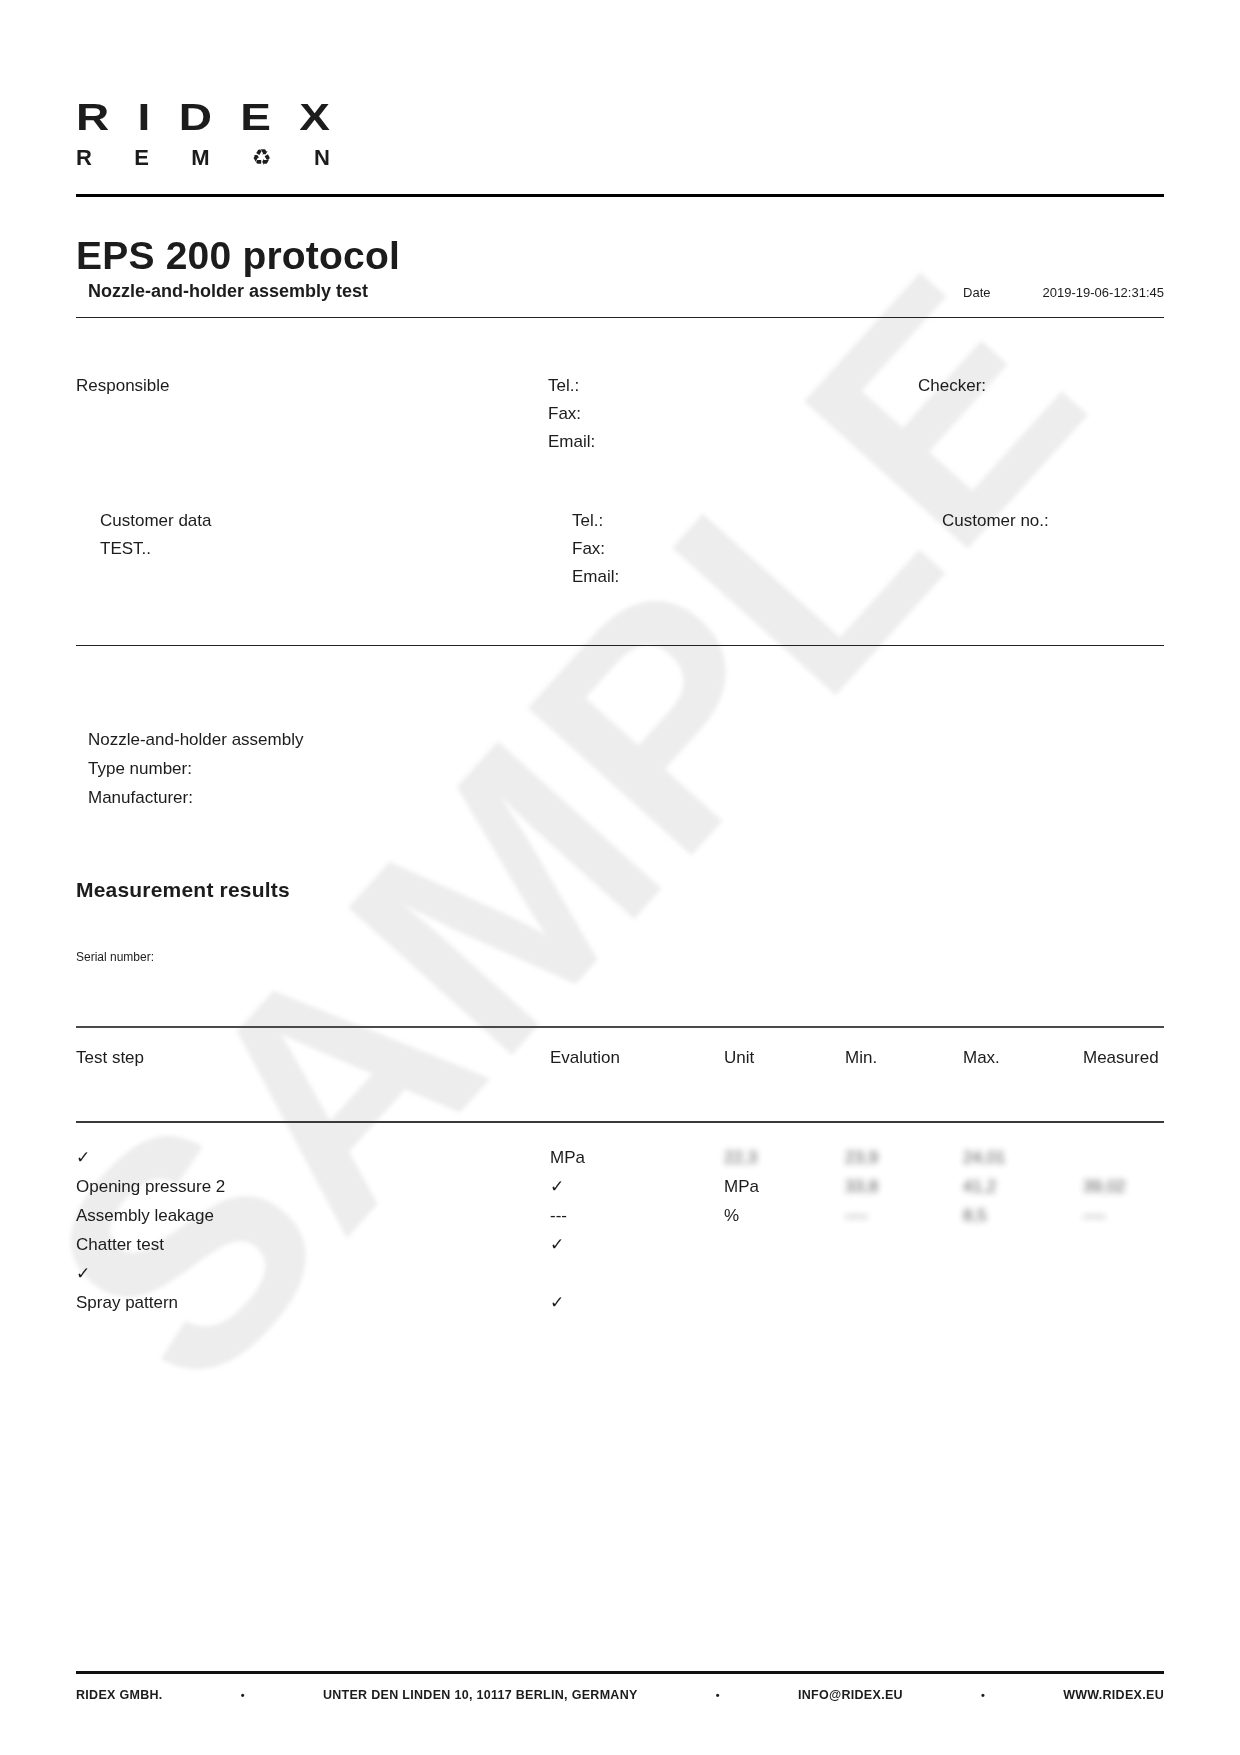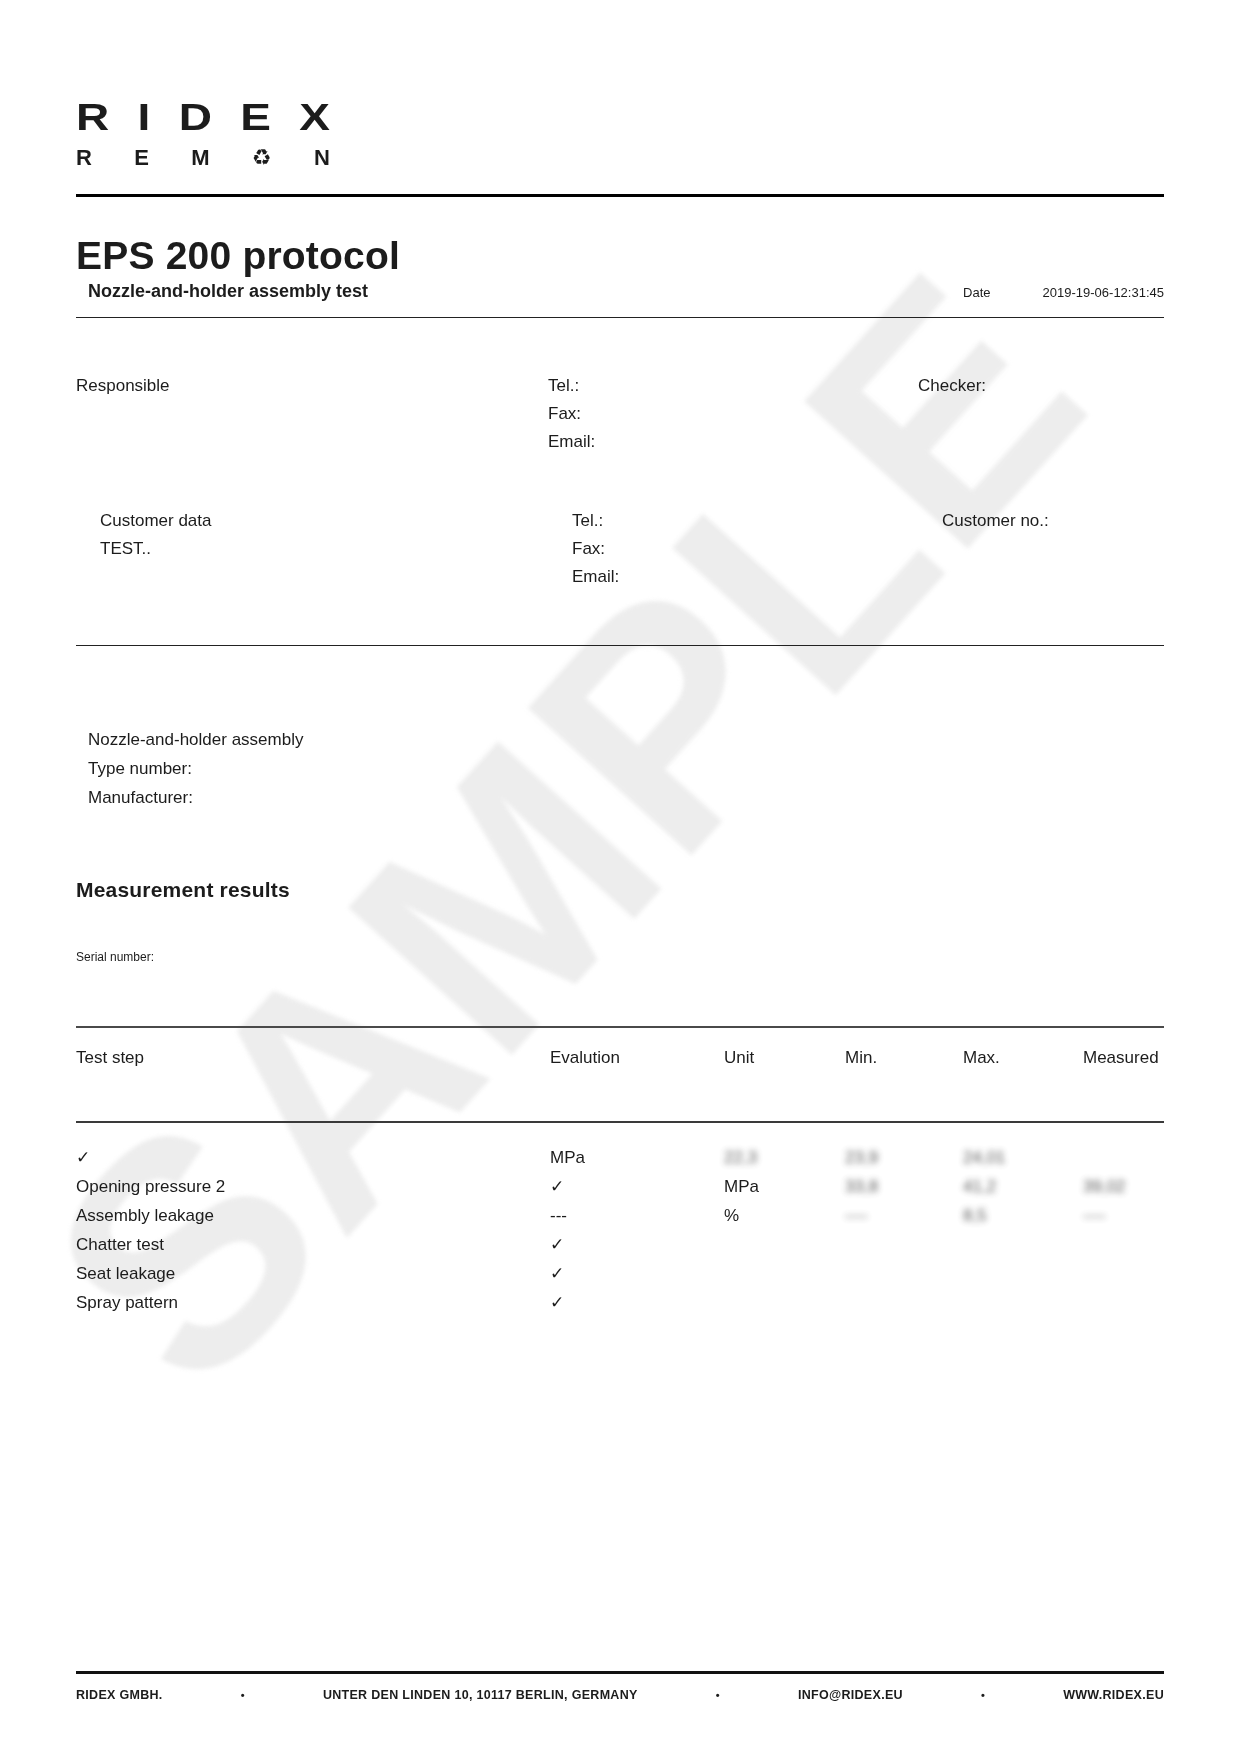--- a/index.html
+++ b/index.html
@@ -218,21 +218,20 @@
       </div>
       <div class="tbl-row">
         <div>Chatter test</div>
         <div class="check">✓</div>
         <div></div>
         <div></div>
         <div></div>
         <div></div>
       </div>
       <div class="tbl-row">
-        <div>Seat leakage</div>
         <div class="check">✓</div>
         <div></div>
         <div></div>
         <div></div>
         <div></div>
       </div>
       <div class="tbl-row">
         <div>Spray pattern</div>
         <div class="check">✓</div>
         <div></div>

